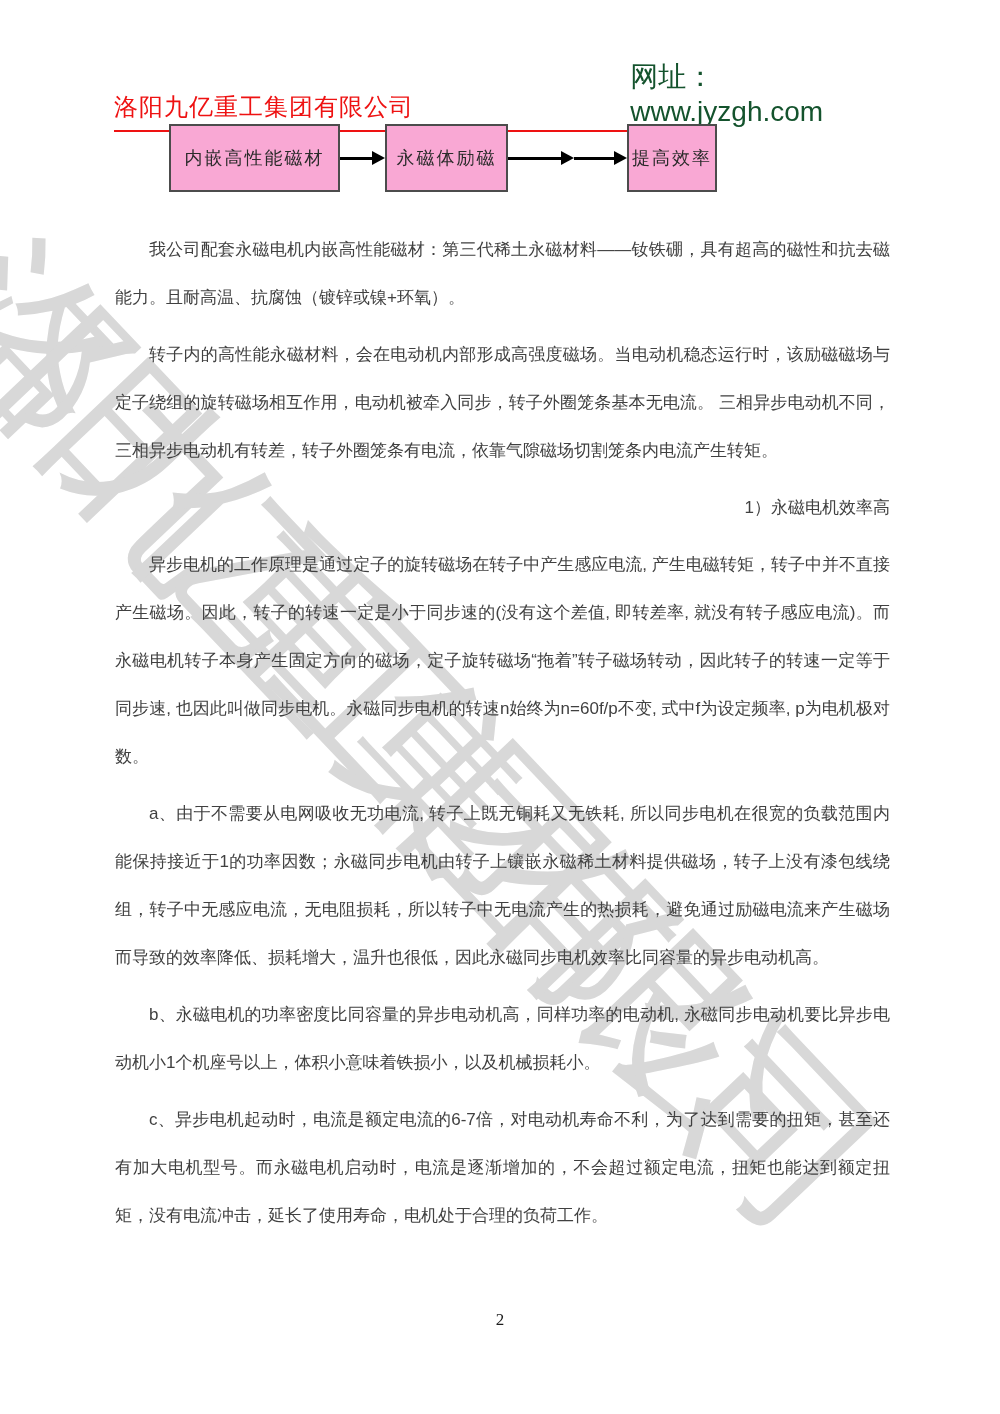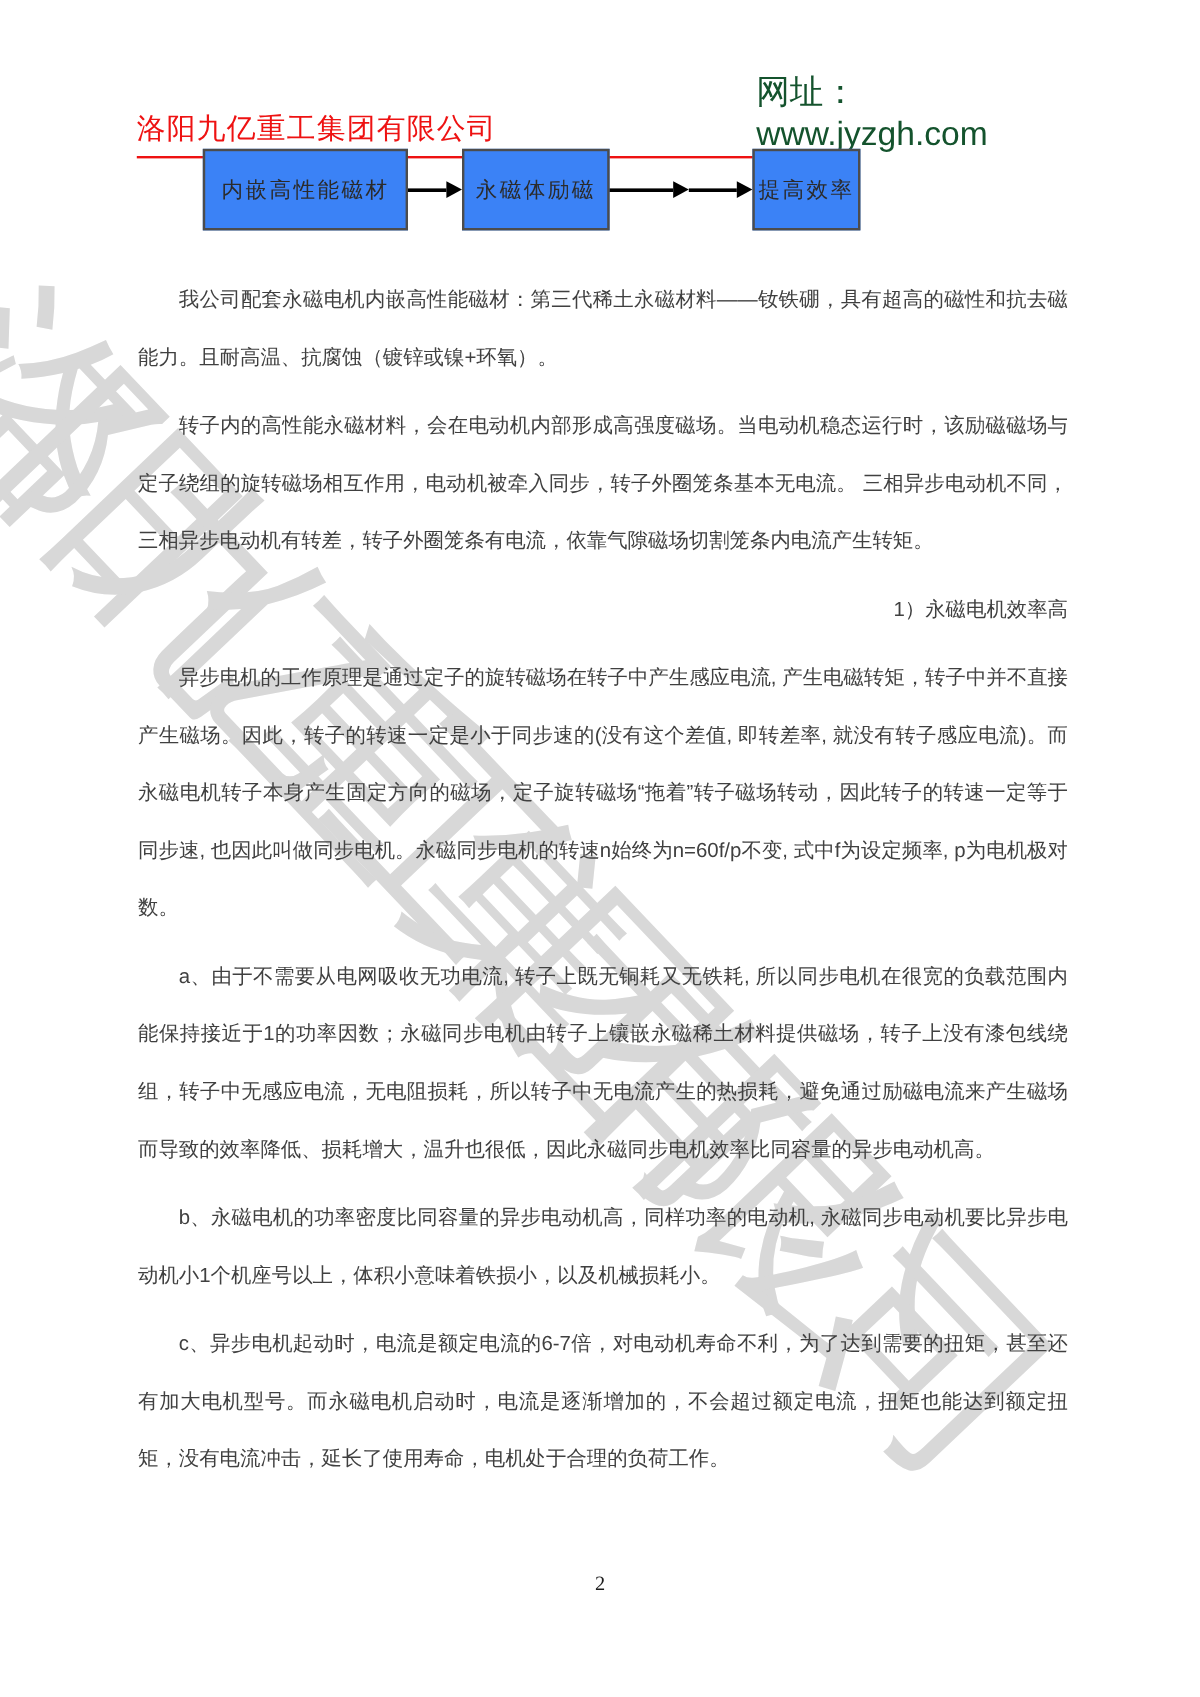--- a/index.html
+++ b/index.html
@@ -64,21 +64,21 @@
     top: 123px;
     height: 70px;
     display: flex;
     align-items: center;
     z-index: 2;
   }
   .fc-box {
     box-sizing: border-box;
     height: 68px;
     border: 2px solid #4c4c4c;
-    background: #3b82f6;
+    background: #f9a8d4;
     display: flex;
     align-items: center;
     justify-content: center;
     font-family: "Liberation Serif", serif;
     font-size: 18px;
     letter-spacing: 2px;
     color: #2b2b2b;
     white-space: nowrap;
   }
   .fc-b1 { width: 171px; }

